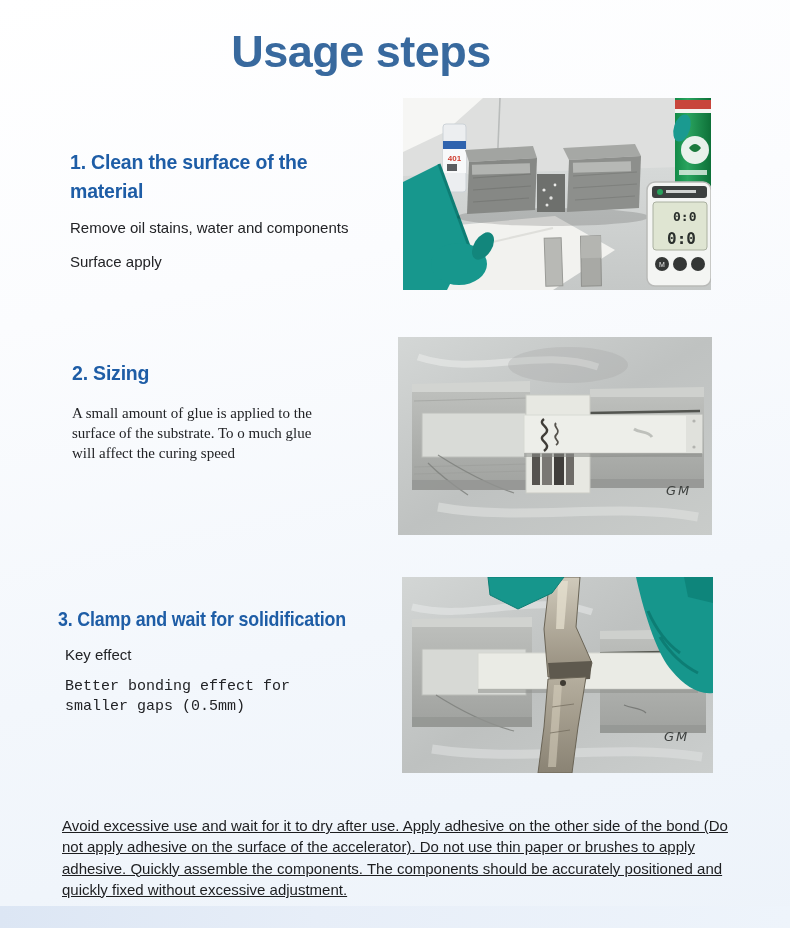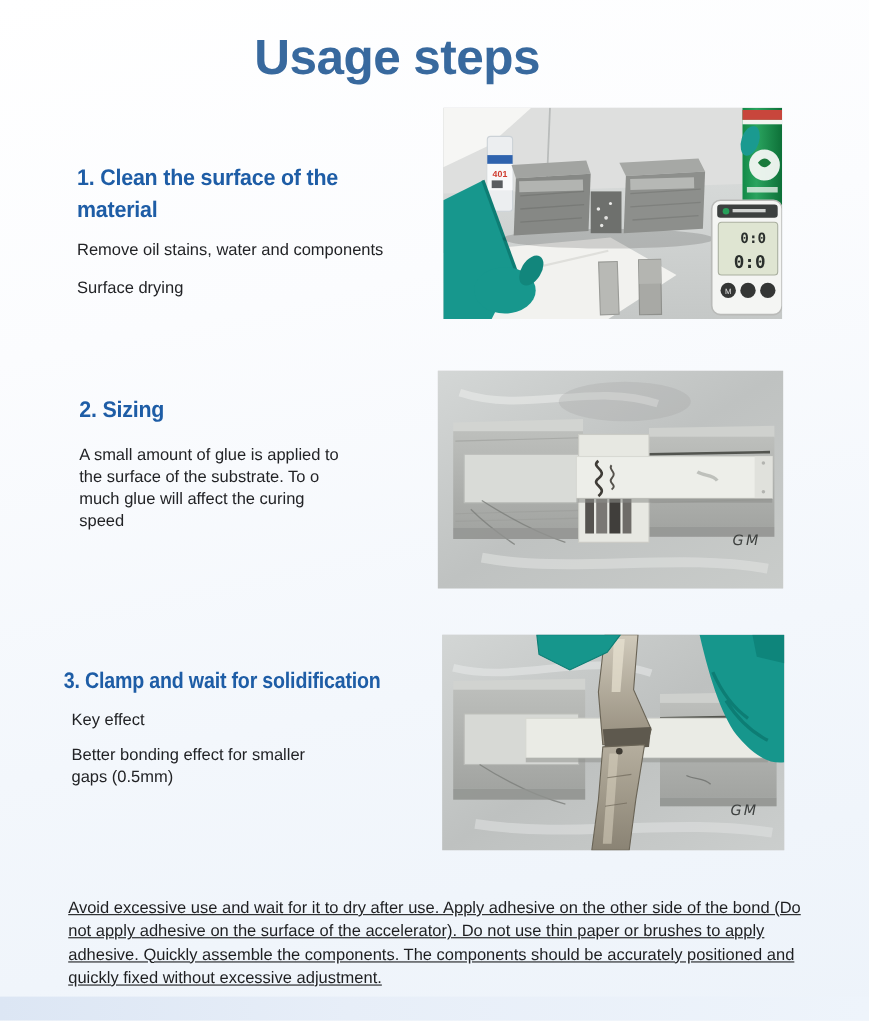--- a/index.html
+++ b/index.html
@@ -16,25 +16,25 @@
   .step h2 {
     margin:0 0 13px 0; font-weight:700; color:#1e5da6;
     font-size:20.5px; line-height:1.42; letter-spacing:-0.2px;
     transform:scaleX(.95); transform-origin:0 0;
   }
   .step .note { margin:0; color:#222326; font-size:15px; line-height:1.33; }
   .step1 { position:absolute; left:70px; top:124px; width:312px;margin-top:23px; }
   .step1 .note + .note { margin-top:14px; }
   .step2 { position:absolute; left:72px; top:358px; width:250px; }
   .step2 h2 { margin-bottom:17px; }
-  .step2 .note { width:245px; }
+  .step2 .note { width:245px;font-family:Liberation Serif, serif; }
   .step3 { position:absolute; left:58px; top:604px; width:360px; }
   .step3 h2 { white-space:nowrap; transform:scaleX(.87); margin-bottom:12px; }
   .step3 .note { margin-left:7px; width:240px; }
-  .step3 .note + .note { margin-top:12px; }
+  .step3 .note + .note { margin-top:12px;font-family:Liberation Mono, monospace; }
   .photo { position:absolute; background:#cfd2d1; }
   .photo svg { display:block; width:100%; height:100%; }
   .photo1 { left:403px; top:98px;  width:308px; height:192px; }
   .photo2 { left:398px; top:337px; width:314px; height:198px; }
   .photo3 { left:402px; top:577px; width:311px; height:196px; }
   .footer-text {
     position:absolute; left:62px; top:815px; width:672px; margin:0;
     font-size:15px; line-height:1.42; color:#1d1e20;text-decoration:underline;
   }
   .bottom-band {
@@ -45,21 +45,21 @@
 </head>
 <body>
 
 <div class="page">
 
   <h1 class="title">Usage steps</h1>
 
   <section class="step step1">
     <h2>1. Clean the surface of the material</h2>
     <p class="note">Remove oil stains, water and components</p>
-    <p class="note">Surface drying</p>
+    <p class="note">Surface apply</p>
   </section>
 
   <div class="photo photo1">
     <svg viewBox="0 0 308 192">
       <defs>
         <linearGradient id="p1table" x1="0" y1="0" x2="0" y2="1">
           <stop offset="0" stop-color="#d6d9d8"></stop>
             <stop offset="1" stop-color="#c5c8c7"></stop>
         </linearGradient>
         <linearGradient id="p1can" x1="0" y1="0" x2="1" y2="0">

